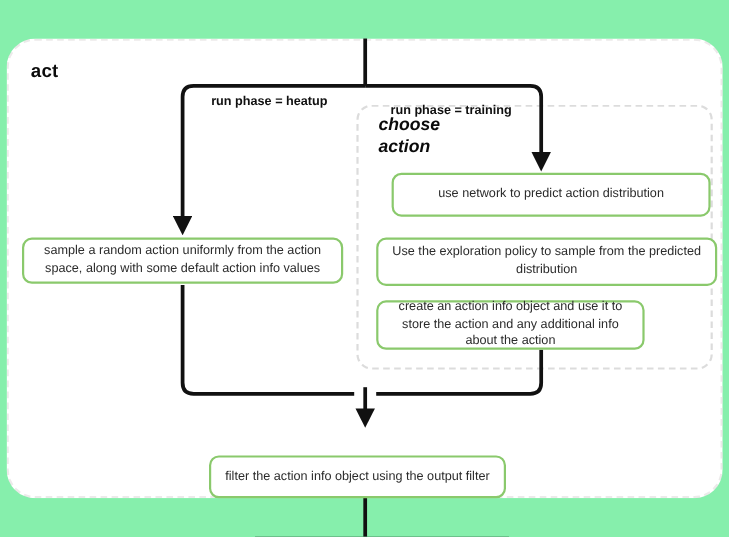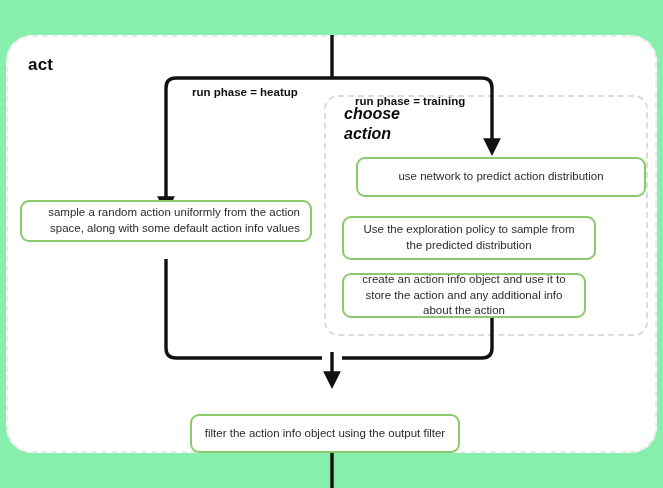--- a/index.html
+++ b/index.html
@@ -72,23 +72,23 @@
     border-radius: 9px;
     display: flex;
     align-items: center;
     justify-content: center;
     text-align: center;
     color: #2b2b2b;
     font-size: 11.5px;
     line-height: 1.35;
     padding: 4px 10px;
   }
-  #node-sample   { left: 20px;  top: 200px; width: 292px; height: 42px; text-align: right; }
+  #node-sample   { left: 20px;  top: 216px; width: 292px; height: 42px; }
   #node-network  { left: 356px; top: 157px; width: 290px; height: 40px; }
-  #node-explore  { left: 342px; top: 216px; width: 254px; height: 44px; }
+  #node-explore  { left: 342px; top: 216px; width: 310px; height: 44px; }
   #node-create   { left: 342px; top: 273px; width: 244px; height: 45px; }
   #node-filter   { left: 190px; top: 390px; width: 270px; height: 39px; margin-top: 24px; }
   
   .edge-label {
     position: absolute;
     font-size: 11.5px;
     font-weight: bold;
     color: #101010;
     white-space: nowrap;
   }

